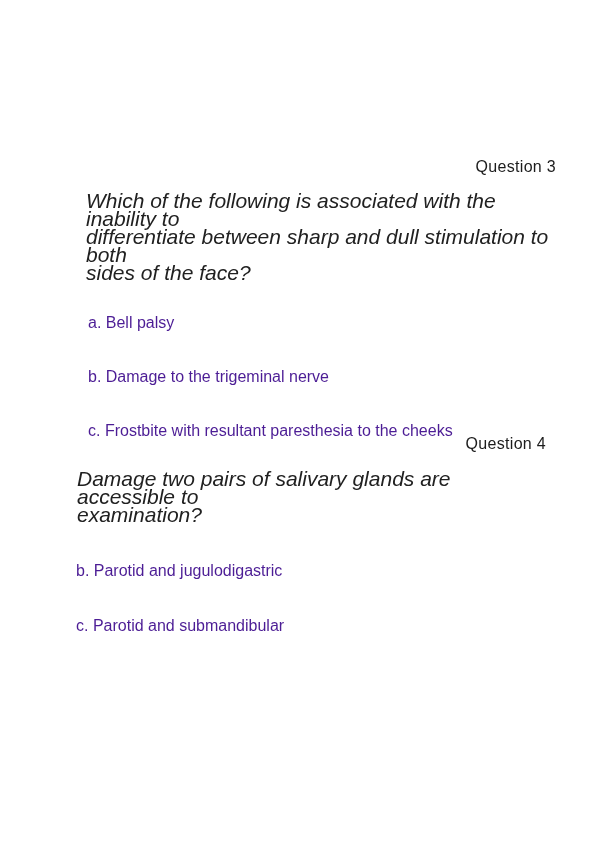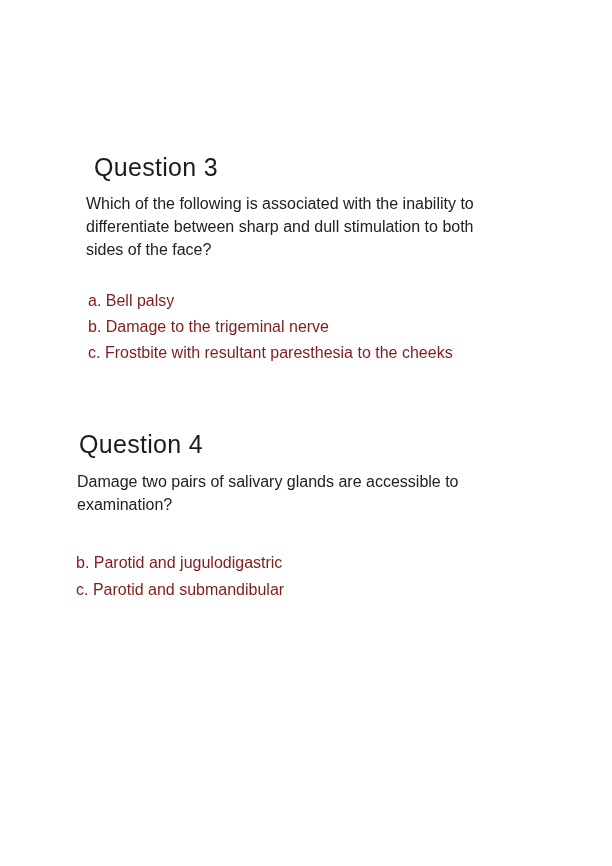--- a/index.html
+++ b/index.html
@@ -22,43 +22,46 @@
   }
   .question-block.q3 {
     left: 86px;
     top: 152px;
   }
   .question-block.q4 {
     left: 76px;
     top: 429px;
   }
   .question-title {
-    font-size: 25px;
+    font-size: 16px;
     line-height: 30px;
     font-weight: normal;
     letter-spacing: 0.3px;
     color: #1c1c1c;
     margin: 0;
+    text-align: right;
   }
   .q3 .question-title { margin-left: 8px; }
   .q4 .question-title { margin-left: 3px; }
   .question-text {
-    font-size: 16px;
-    line-height: 23px;
+    font-size: 21px;
+    line-height: 18px;
     white-space: pre-line;
     color: #212121;
+    font-style: italic;
   }
   .q3 .question-text { margin-top: 10px; }
   .q4 .question-text { margin-top: 11px; margin-left: 1px; }
   .options { }
   .q3 .options { margin-top: 27px; }
   .q4 .options { margin-top: 33px; }
   .option {
     font-size: 16px;
-    color: #7f1d1d;
+    color: #4c1d95;
+    margin-top: 28px;
   }
   .q3 .option { line-height: 26px; margin-left: 2px; }
   .q4 .option { line-height: 27px; }
 </style>
 </head>
 <body>
 
 <div class="page">
 
   <section class="question-block q3">

